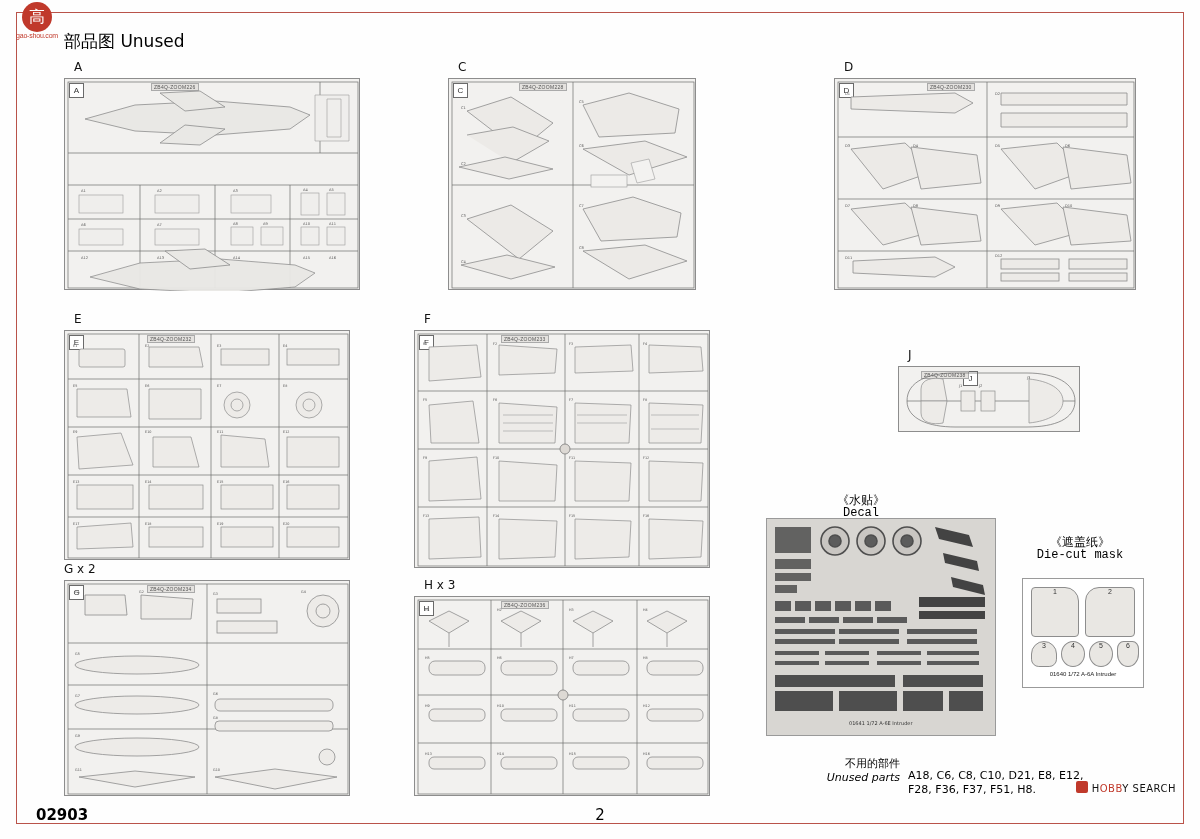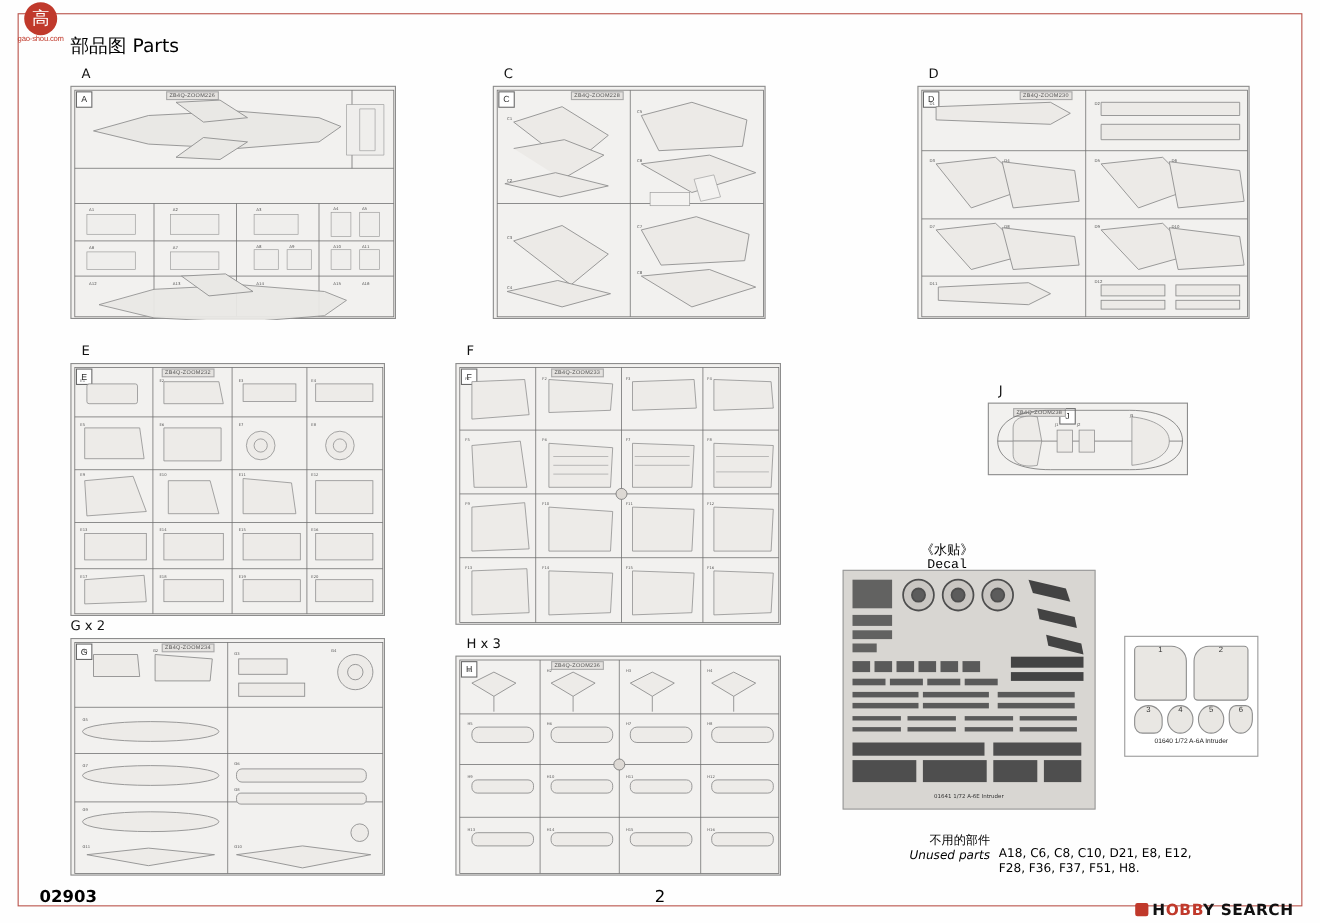--- a/index.html
+++ b/index.html
@@ -158,23 +158,23 @@
     position: absolute;
     left: 0; top: 806px;
     width: 1200px;
     text-align: center;
     font-size: 15px;
     color: #000;
     font-family: "DejaVu Sans", sans-serif;
   }
   #hobby-search {
     position: absolute;
-    right: 24px; top: 820px;
-    font-size: 14px;
-    font-weight: bold;
+    right: 24px; top: 781px;
+    font-size: 10px;
+    font-weight: normal;
     letter-spacing: 0.5px;
     color: #111;
     font-family: "DejaVu Sans", sans-serif;
   }
   #hobby-search .hs-mark {
     display: inline-block;
     width: 12px; height: 12px;
     background: #c0392b;
     margin-right: 4px;
     vertical-align: -1px;
@@ -204,21 +204,21 @@
 
   <div class="page-border"></div>
 
   <div id="watermark">
     <div class="wm-circle">高</div>
     <div class="wm-text">gao-shou.com</div>
   </div>
 
   <div id="title">
     <span>部品图</span>
-    <span>Parts</span>
+    <span>Unused</span>
   </div>
 
   <div class="sprue-label" style="left:74px; top:60px;">A</div>
   <div class="sprue" style="left:64px; top:78px; width:296px; height:212px;">
     <div class="sprue-tag">A</div>
     <div class="sprue-code" style="left:86px;">ZB4Q-ZOOM226</div>
     <svg width="296" height="212" viewBox="0 0 296 212">
       <g stroke="#6d6d6d" stroke-width="0.7" fill="none">
         <rect x="3" y="3" width="290" height="206"></rect>
         <line x1="3" y1="74" x2="293" y2="74"></line>
@@ -673,20 +673,24 @@
         <rect x="136" y="156" width="80" height="12"></rect>
         <rect x="8" y="172" width="58" height="20"></rect>
         <rect x="72" y="172" width="58" height="20"></rect>
         <rect x="136" y="172" width="40" height="20"></rect>
         <rect x="182" y="172" width="34" height="20"></rect>
       </g>
       <text x="82" y="206" fill="#333" font-size="5" font-family="DejaVu Sans">01641 1/72 A-6E Intruder</text>
     </svg>
   </div>
 
+  <div class="caption" style="left:1000px; top:536px; width:160px;">
+    <span class="cn">《遮盖纸》</span>
+    <span class="en">Die-cut mask</span>
+  </div>
   <div id="mask-box" style="left:1022px; top:578px; width:122px; height:110px;">
     <div class="mask-shape" style="left:8px; top:8px; width:46px; height:48px; border-radius:4px 14px 4px 4px;">1</div>
     <div class="mask-shape" style="left:62px; top:8px; width:48px; height:48px; border-radius:14px 4px 4px 4px;">2</div>
     <div class="mask-shape" style="left:8px; top:62px; width:24px; height:24px; border-radius:50% 50% 30% 30%;">3</div>
     <div class="mask-shape" style="left:38px; top:62px; width:22px; height:24px; border-radius:50%;">4</div>
     <div class="mask-shape" style="left:66px; top:62px; width:22px; height:24px; border-radius:50%;">5</div>
     <div class="mask-shape" style="left:94px; top:62px; width:20px; height:24px; border-radius:30% 30% 50% 50%;">6</div>
     <div id="mask-code" style="top:92px;">01640 1/72 A-6A Intruder</div>
   </div>
 

